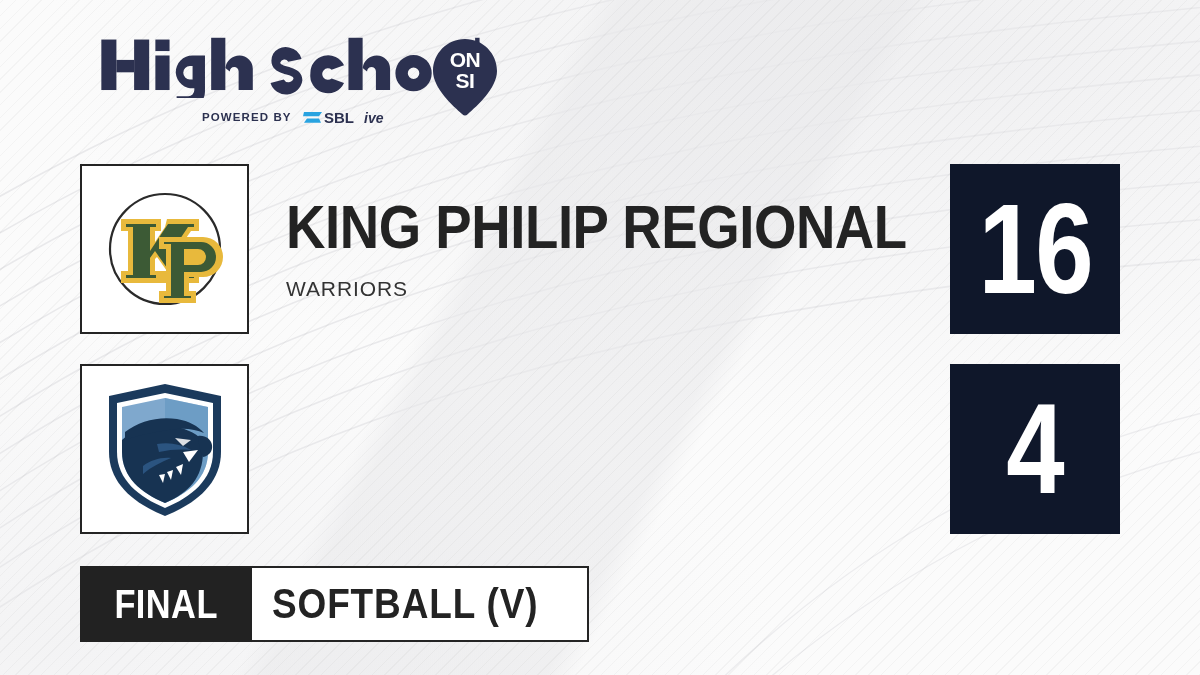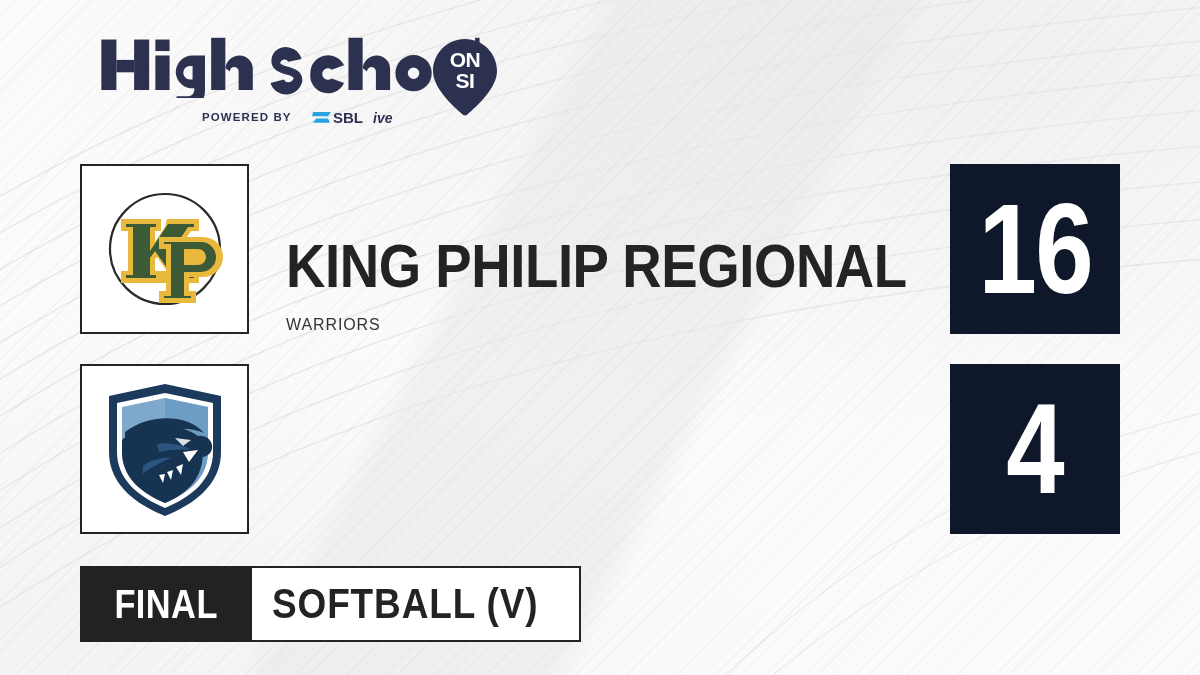--- a/index.html
+++ b/index.html
@@ -60,21 +60,21 @@
   .hs-wordmark {
     display: block;
     height: 62px;
   }
   .powered-row {
     position: absolute;
     left: 122px;
     top: 72px;
     display: flex;
     align-items: center;
-    gap: 19px;
+    gap: 10px;
   }
   .powered-by {
     font-size: 11.5px;
     font-weight: 700;
     letter-spacing: 1.1px;
     color: #2c3150;
     line-height: 1;
   }
 
   
@@ -102,36 +102,36 @@
   }
   .logo-card svg { display: block; }
 
   .team-text {
     position: absolute;
     left: 206px;
     top: 0;
     height: 170px;
     display: flex;
     flex-direction: column;
-    justify-content: flex-end;
+    justify-content: center;
   }
   .team-name {
     font-family: "Liberation Sans Narrow", "Liberation Sans", sans-serif;
     font-weight: 700;
     font-size: 62px;
     line-height: 0.96;
     letter-spacing: -0.5px;
     color: #232323;
     transform: scaleX(0.88);
     transform-origin: left center;
     white-space: nowrap;
   }
   .team-mascot {
     margin-top: 20px;
-    font-size: 16px;
+    font-size: 21px;
     font-weight: 400;
     letter-spacing: 0.9px;
     color: #333333;
     white-space: nowrap;
   }
 
   .score-box {
     position: absolute;
     left: 870px;
     top: 0;
@@ -181,21 +181,21 @@
     transform-origin: center;
     white-space: nowrap;
   }
   .status-sport {
     background: #ffffff;
     border: 2px solid #242424;
     border-left: none;
     box-sizing: border-box;
     display: flex;
     align-items: center;
-    padding: 0 4px 0 20px;
+    padding: 0 12px 0 20px;
   }
   .status-sport span {
     font-family: "Liberation Sans Narrow", "Liberation Sans", sans-serif;
     font-weight: 700;
     font-size: 42px;
     letter-spacing: 1px;
     color: #232323;
     transform: scaleX(0.88);
     transform-origin: left center;
     white-space: nowrap;

